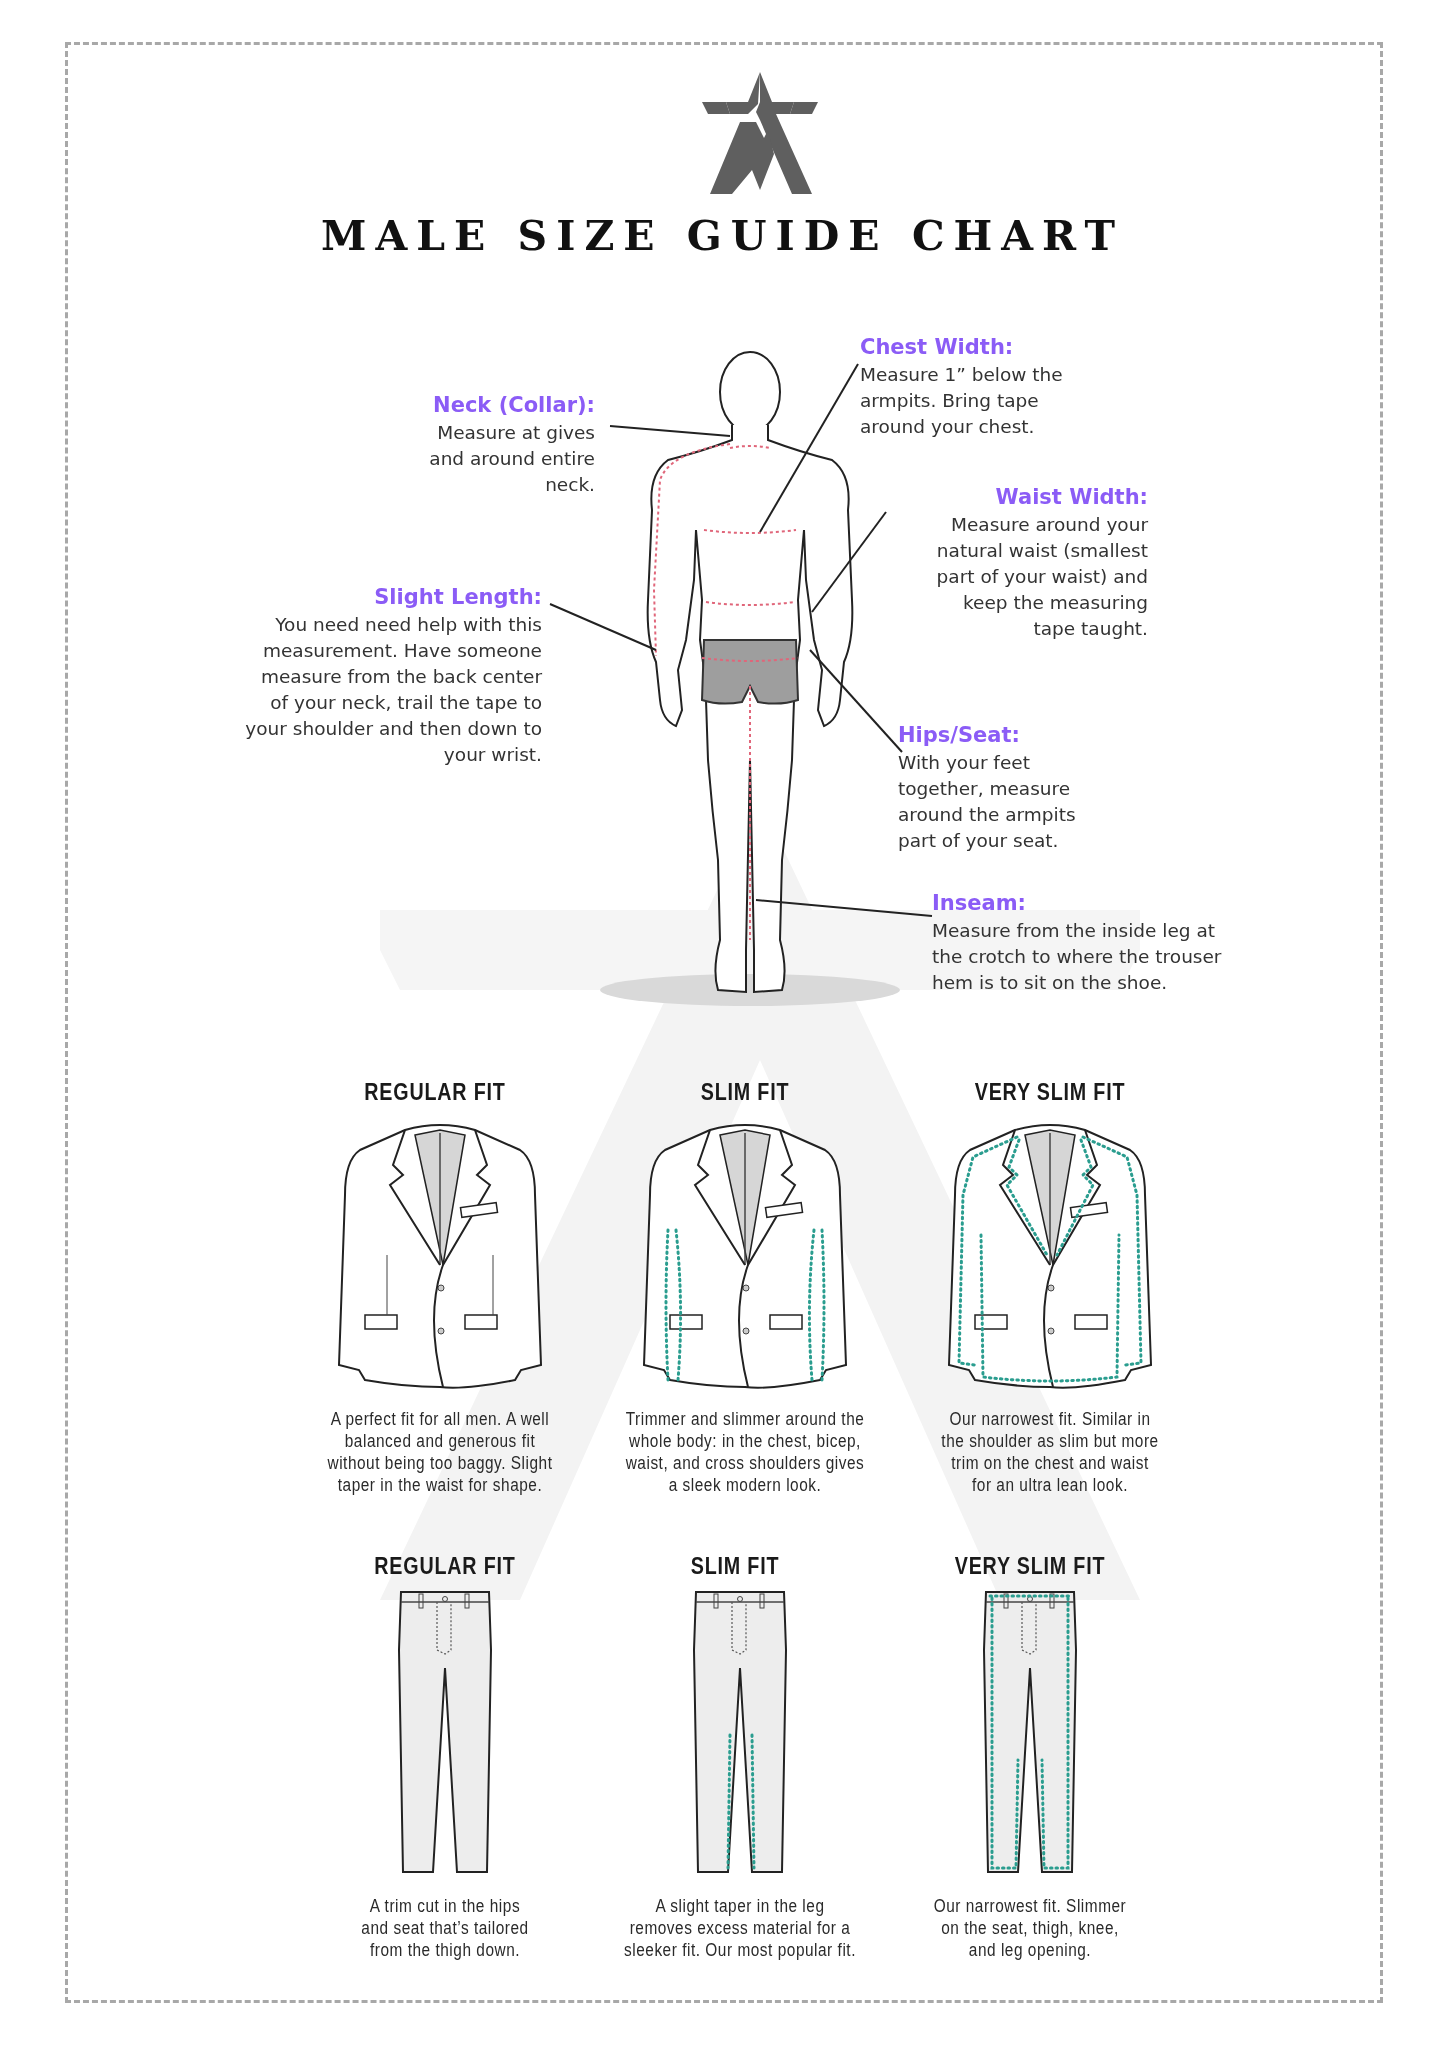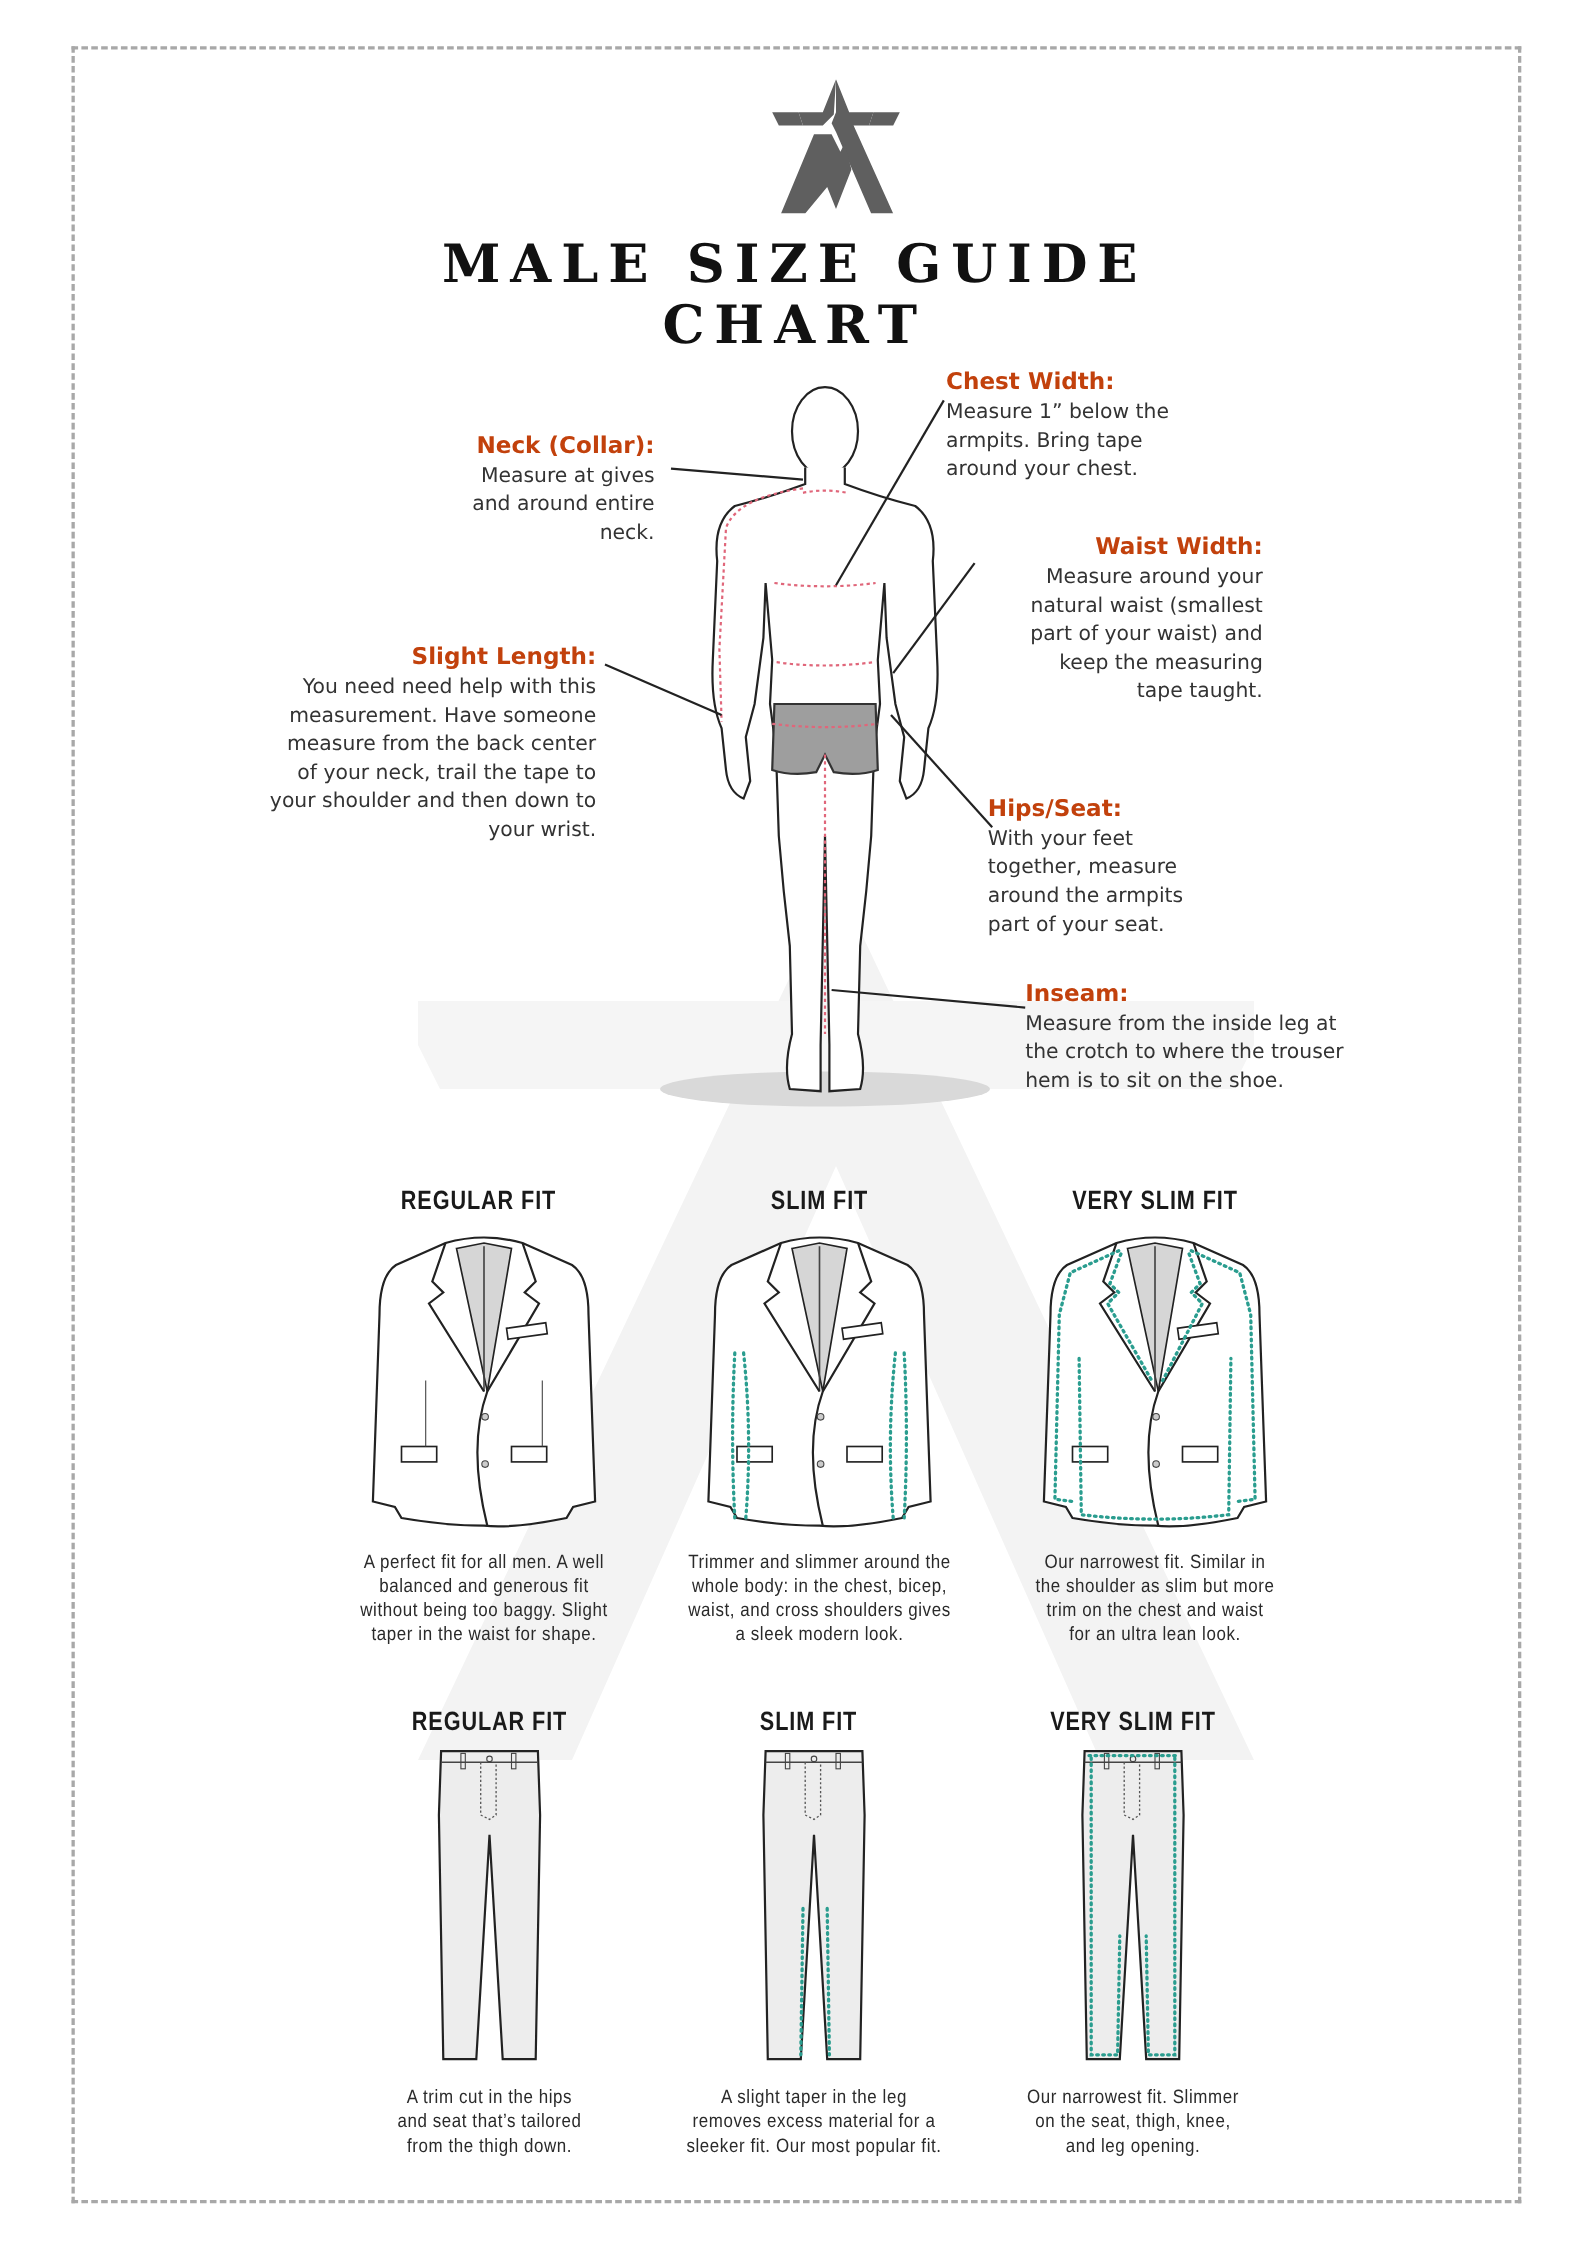--- a/index.html
+++ b/index.html
@@ -1,23 +1,23 @@
 <!DOCTYPE html>
 <html><head>
 <meta charset="utf-8">
 <style>
   html, body { margin: 0; padding: 0; background: #ffffff; }
   body { width: 1445px; height: 2045px; position: relative; overflow: hidden; font-family: "DejaVu Sans", sans-serif; color: #2b2b2b; }
   .frame { position: absolute; left: 65px; top: 42px; width: 1318px; height: 1961px; border: 3px dashed #a8a8a8; box-sizing: border-box; }
   .abs { position: absolute; }
   .logo { left: 700px; top: 72px; width: 120px; height: 122px; }
-  .title { left: 300px; top: 212px; width: 845px; text-align: center; font-family: "DejaVu Serif", serif; font-weight: bold; font-size: 48px; letter-spacing: 9px; color: #111; }
+  .title { left: 300px; top: 212px; width: 845px; text-align: center; font-family: "DejaVu Serif", serif; font-weight: bold; font-size: 41px; letter-spacing: 9px; color: #111; }
   .watermark { left: 380px; top: 800px; width: 760px; height: 800px; }
   .callout { position: absolute; font-size: 18.5px; line-height: 26px; color: #333; }
-  .callout .h { font-weight: bold; font-size: 21px; color: #c2410c; margin-bottom: 2px; }
+  .callout .h { font-weight: bold; font-size: 21px; color: #8b5cf6; margin-bottom: 2px; }
   .right { text-align: right; }
   .figure { left: 560px; top: 340px; width: 380px; height: 680px; }
   .fit-title { position: absolute; font-family: "Liberation Sans", sans-serif; font-weight: bold; font-size: 24px; letter-spacing: 1px; color: #1a1a1a; text-align: center; transform: scaleX(0.82); transform-origin: center; }
   .fit-desc { position: absolute; font-family: "Liberation Sans", sans-serif; font-size: 17.5px; line-height: 22px; color: #2a2a2a; text-align: center; letter-spacing: 0.6px; transform: scaleX(0.88); transform-origin: center; }
   .garment { position: absolute; }
 </style>
 </head>
 <body>
 
 <div class="frame"></div>

